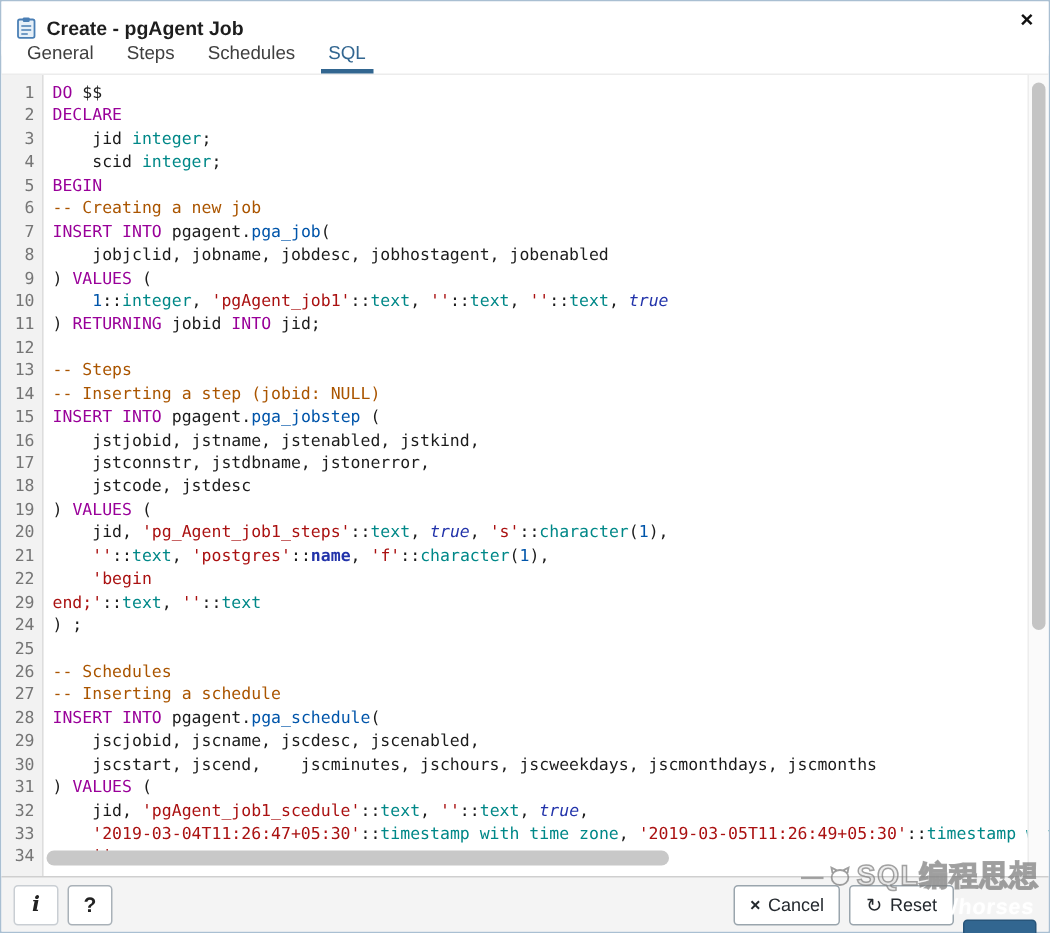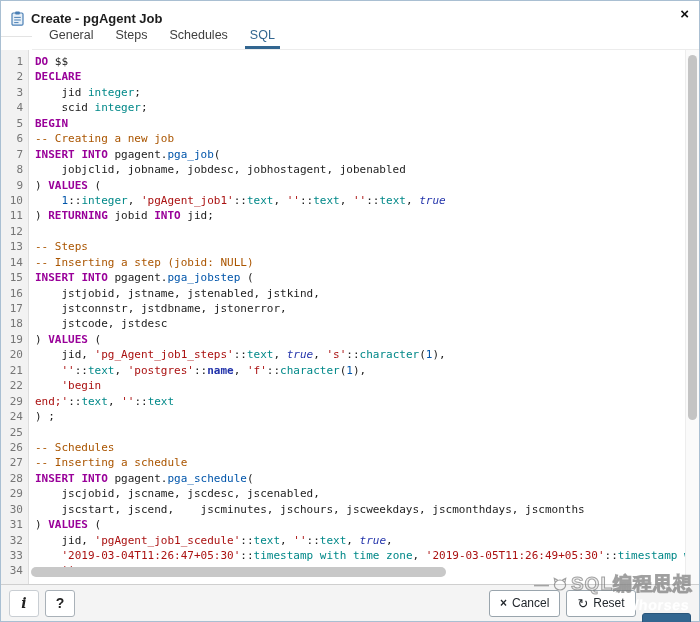--- a/index.html
+++ b/index.html
@@ -11,37 +11,37 @@
   
   .titlebar { position:absolute; top:0; left:0; right:0; height:36px; background:#fff;
               border-bottom:1px solid #e3e3e3; display:flex; align-items:center; padding:0 10px; }
   .title-icon { width:13px; height:15px; margin-right:7px; flex:none; }
   .win-title { font-size:13px; font-weight:bold; color:#1d1d1d; }
   .close-x { position:absolute; right:10px; top:3px; font-size:15px; font-weight:bold; color:#111;
              background:none; border:none; cursor:pointer; line-height:20px; }
 
   
   .tabbar { position:absolute; top:26px; left:0; right:0; height:23px; background:#fff;
-            display:flex; align-items:flex-end; padding:0 6px; border-bottom:1px solid #ececec;margin-left:31px; }
+            display:flex; align-items:flex-end; padding:0 6px; border-bottom:1px solid #ececec; }
   .tab { font-size:12.5px; color:#3f3f3f; padding:2px 5px 4px 5px; margin:0 6px; cursor:pointer;
          border-bottom:3px solid transparent; background:none; border-top:none; border-left:none; border-right:none;
          font-family:"Liberation Sans", sans-serif; }
   .tab.active { color:#326690; border-bottom:3px solid #326690; }
 
   
   .editor { position:absolute; top:49px; left:0; right:0; bottom:37px; background:#fff; overflow:hidden;
             font-family:"DejaVu Sans Mono", monospace; font-size:11px; line-height:15.45px; }
   .gutter-bg { position:absolute; left:0; top:0; bottom:0; width:28px; background:#f2f2f2;
                border-right:1px solid #dddddd; z-index:0; }
   .rows { position:relative; z-index:1; padding-top:4px; }
   .cm-line { display:flex; height:15.45px; white-space:pre; }
   .ln { flex:none; width:29px; text-align:right; padding-right:7px; color:#767676; }
   .cd { padding-left:5px; white-space:pre; }
 
-  .t-kw  { color:#990099; font-weight:bold; }
+  .t-kw  { color:#990099; font-weight:normal; }
   .t-pl  { color:#1c1c1c; }
   .t-com { color:#aa5500; }
   .t-str { color:#aa1111; }
   .t-num { color:#0055aa; }
   .t-typ { color:#008888; }
   .t-atom{ color:#2233aa;font-style:italic; }
   .t-v2  { color:#0055aa;margin-top:47px; }
   .t-bi  { color:#2233aa; font-weight:bold; }
 
   

